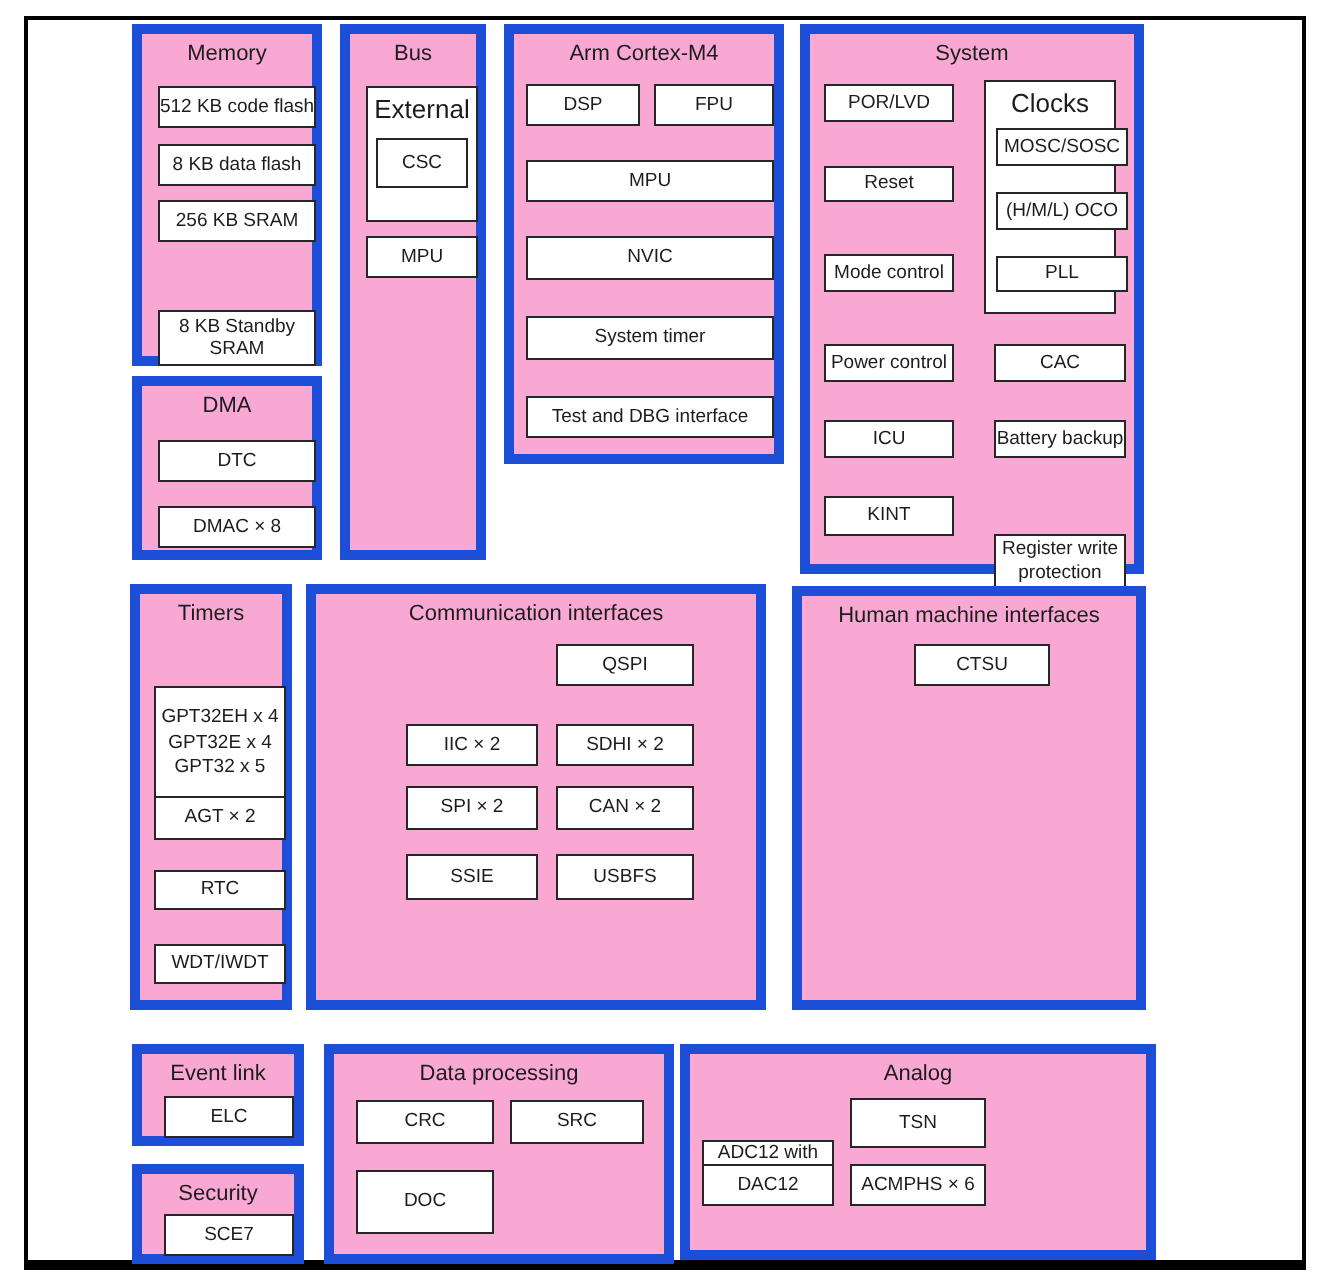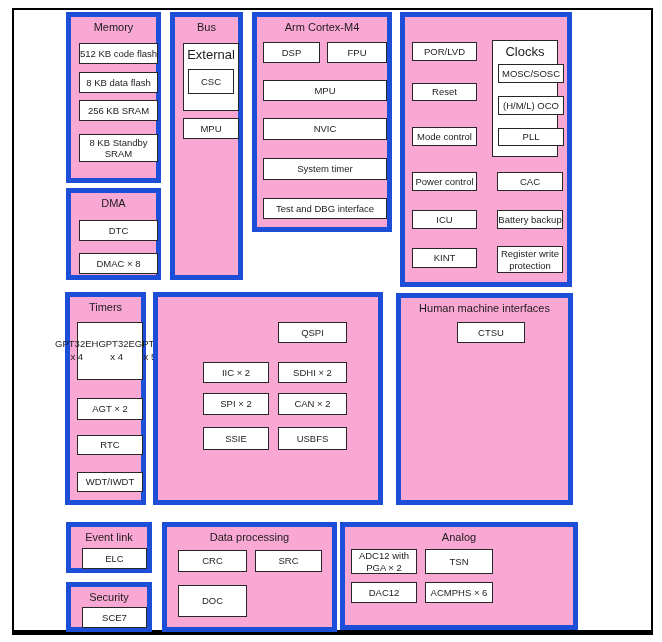--- a/index.html
+++ b/index.html
@@ -19,21 +19,21 @@
   }
   .sec-title {
     position:absolute; left:0; right:0; top:4px; text-align:center;
     font-size:11px; line-height:1.1; white-space:nowrap;
   }
   .bx {
     position:absolute; border:1px solid #262626; background:#fff;
     box-sizing:border-box; display:flex; align-items:center; justify-content:center;
     text-align:center; font-size:9.5px; line-height:1.18; white-space:nowrap;
   }
-  .bx.multi { white-space:normal; padding:1px 2px; }
+  .bx.multi { white-space:normal; padding:1px 2px;margin-top:21px; }
   .group {
     position:absolute; border:1px solid #262626; background:#fff; box-sizing:border-box;
   }
   .group-title {
     position:absolute; left:0; right:0; top:3px; text-align:center;
     font-size:13px; white-space:nowrap;
   }
   .sci-label { margin-top:2px; text-align:center; font-size:9.5px; }
   .bx-sci { position:absolute; border:1px solid #262626; background:#fff; box-sizing:border-box; }
   .irda {
@@ -77,50 +77,52 @@
     <div class="sec-title">Arm Cortex-M4</div>
     <div class="bx" style="left:6px;top:25px;width:57px;height:21px">DSP</div>
     <div class="bx" style="left:70px;top:25px;width:60px;height:21px">FPU</div>
     <div class="bx" style="left:6px;top:63px;width:124px;height:21px">MPU</div>
     <div class="bx" style="left:6px;top:101px;width:124px;height:22px">NVIC</div>
     <div class="bx" style="left:6px;top:141px;width:124px;height:22px">System timer</div>
     <div class="bx" style="left:6px;top:181px;width:124px;height:21px">Test and DBG interface</div>
   </div>
 
   <div class="sec" style="left:400px;top:12px;width:172px;height:275px">
+    <div class="sec-title">System</div>
     <div class="bx" style="left:7px;top:25px;width:65px;height:19px">POR/LVD</div>
     <div class="bx" style="left:7px;top:66px;width:65px;height:18px">Reset</div>
     <div class="bx" style="left:7px;top:110px;width:65px;height:19px">Mode control</div>
     <div class="bx" style="left:7px;top:155px;width:65px;height:19px">Power control</div>
     <div class="bx" style="left:7px;top:193px;width:65px;height:19px">ICU</div>
     <div class="bx" style="left:7px;top:231px;width:65px;height:20px">KINT</div>
     <div class="group" style="left:87px;top:23px;width:66px;height:117px">
       <div class="group-title">Clocks</div>
       <div class="bx" style="left:5px;top:23px;width:66px;height:19px">MOSC/SOSC</div>
       <div class="bx" style="left:5px;top:55px;width:66px;height:19px">(H/M/L) OCO</div>
       <div class="bx" style="left:5px;top:87px;width:66px;height:18px">PLL</div>
     </div>
     <div class="bx" style="left:92px;top:155px;width:66px;height:19px">CAC</div>
     <div class="bx" style="left:92px;top:193px;width:66px;height:19px">Battery backup</div>
     <div class="bx multi" style="left:92px;top:229px;width:66px;height:27px">Register write protection</div>
   </div>
 
   <div class="sec" style="left:65px;top:292px;width:81px;height:213px">
     <div class="sec-title">Timers</div>
-    <div class="bx multi" style="left:7px;top:25px;width:66px;height:58px;flex-direction:row">
+    <div class="bx multi" style="left:7px;top:25px;width:66px;height:58px;flex-direction:column">
       <div class="gpt-line">GPT32EH x 4</div>
       <div class="gpt-line">GPT32E x 4</div>
       <div class="gpt-line">GPT32 x 5</div>
     </div>
     <div class="bx" style="left:7px;top:101px;width:66px;height:22px">AGT × 2</div>
     <div class="bx" style="left:7px;top:138px;width:66px;height:20px">RTC</div>
     <div class="bx" style="left:7px;top:175px;width:66px;height:20px">WDT/IWDT</div>
   </div>
 
   <div class="sec" style="left:153px;top:292px;width:230px;height:213px">
+    <div class="sec-title">Communication interfaces</div>
     <div class="bx" style="left:120px;top:25px;width:69px;height:21px">QSPI</div>
     <div class="bx" style="left:45px;top:65px;width:66px;height:21px">IIC × 2</div>
     <div class="bx" style="left:120px;top:65px;width:69px;height:21px">SDHI × 2</div>
     <div class="bx" style="left:45px;top:96px;width:66px;height:22px">SPI × 2</div>
     <div class="bx" style="left:120px;top:96px;width:69px;height:22px">CAN × 2</div>
     <div class="bx" style="left:45px;top:130px;width:66px;height:23px">SSIE</div>
     <div class="bx" style="left:120px;top:130px;width:69px;height:23px">USBFS</div>
   </div>
 
   <div class="sec" style="left:396px;top:293px;width:177px;height:212px">

